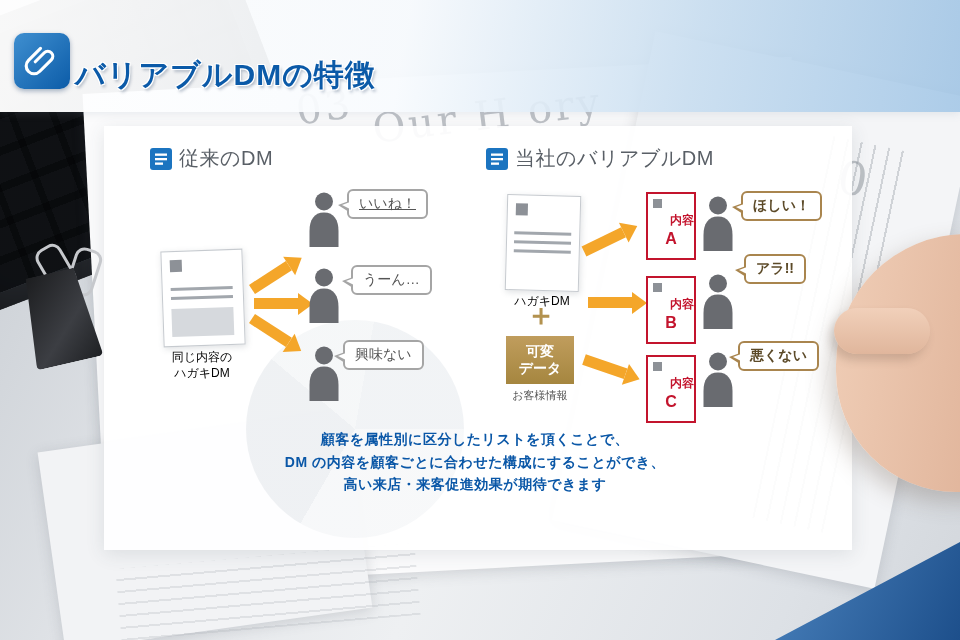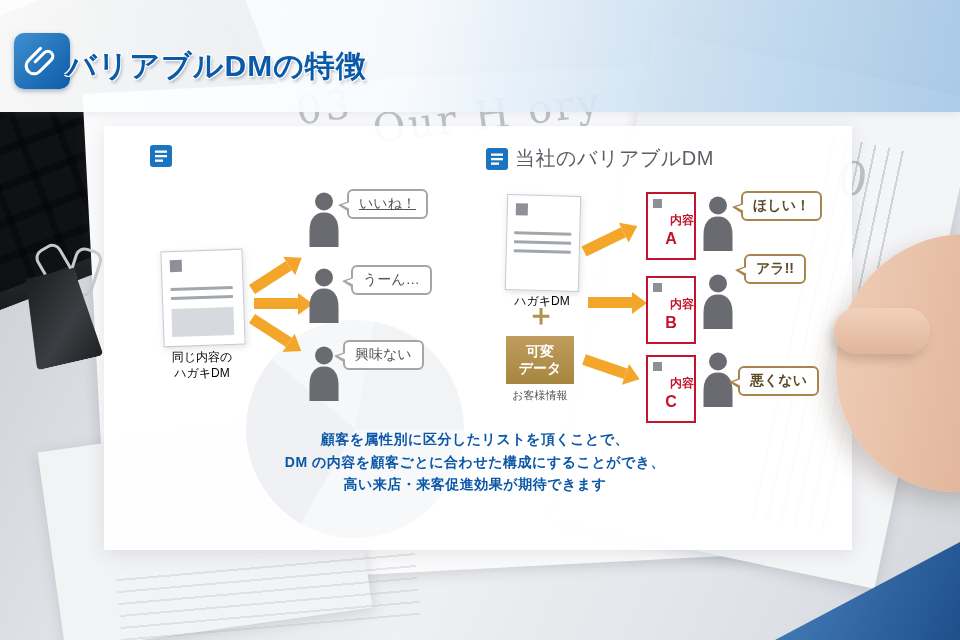--- a/index.html
+++ b/index.html
@@ -48,21 +48,21 @@
   .pie{position:absolute;left:246px;top:320px;width:218px;height:218px;border-radius:50%;z-index:1;
     background:conic-gradient(from 210deg,#e2e6ea 0 100deg,#eef1f3 100deg 160deg,#e6eaee 160deg 240deg,#f1f3f5 240deg 360deg);
     opacity:.55;}
   
   .band{position:absolute;left:0;top:0;width:960px;height:112px;z-index:2;
     background:linear-gradient(100deg,rgba(255,255,255,.97) 0%,rgba(248,251,254,.93) 42%,rgba(199,221,240,.88) 72%,rgba(160,197,230,.85) 100%);
     box-shadow:0 2px 8px rgba(120,140,160,.15);}
   .badge{position:absolute;left:14px;top:33px;width:56px;height:56px;border-radius:10px;z-index:3;
     background:linear-gradient(135deg,#3f8fd0,#0c5ca8);box-shadow:0 2px 5px rgba(0,40,90,.35);
     display:flex;align-items:center;justify-content:center;}
-  .title{position:absolute;left:66px;top:46px;margin:0;z-index:3;
+  .title{position:absolute;left:66px;top:46px;margin:9px;z-index:3;
     font-size:30px;font-weight:800;color:#0b5aa8;letter-spacing:1px;
     text-shadow:1px 1px 0 #fff,-1px -1px 0 #fff,1px -1px 0 #fff,-1px 1px 0 #fff,2px 3px 3px rgba(0,30,70,.25);}
   
   .sec-head{position:absolute;display:flex;align-items:center;gap:7px;z-index:2;}
   .sh-left{left:150px;top:145px;}
   .sh-right{left:486px;top:145px;}
   .sec-title{font-size:20px;color:#595f66;font-weight:500;letter-spacing:.5px;}
   .doc-icon{width:22px;height:22px;display:inline-block;}
   
   .dmcard{position:absolute;background:#fff;border:1px solid #c6cacf;z-index:2;
@@ -103,21 +103,21 @@
   
   .bubble{position:absolute;background:#fff;border:2px solid #a5a5a5;border-radius:6px;
     padding:4px 10px;font-size:14px;color:#555;white-space:nowrap;z-index:3;}
   .bubble::before{content:"";position:absolute;left:-11px;bottom:5px;
     border-top:4px solid transparent;border-bottom:7px solid transparent;border-right:11px solid #a5a5a5;}
   .bubble::after{content:"";position:absolute;left:-7px;bottom:8px;
     border-top:3px solid transparent;border-bottom:4px solid transparent;border-right:8px solid #fff;}
   .tan{border-color:#a9854e;color:#5c4a28;font-weight:bold;text-align:right;}
   .tan::before{border-right-color:#a9854e;}
   .bL1{left:347px;top:189px;text-decoration:underline;}.bL2{left:351px;top:265px;}.bL3{left:343px;top:340px;}
-  .bR1{left:741px;top:191px;}.bR2{left:744px;top:254px;}.bR3{left:738px;top:341px;margin-top:25px;}
+  .bR1{left:741px;top:191px;}.bR2{left:744px;top:254px;}.bR3{left:738px;top:341px;}
   
   .cbox{position:absolute;width:46px;height:64px;background:#fff;border:2px solid #c3142d;z-index:2;}
   .cA{left:646px;top:192px;}.cB{left:646px;top:276px;}.cC{left:646px;top:355px;}
   .cbox .sqs{position:absolute;left:5px;top:5px;width:9px;height:9px;background:#8d9197;}
   .cb-label{position:absolute;left:0;top:18px;width:100%;text-align:right;
     font-size:12px;font-weight:bold;color:#c3142d;}
   .cb-letter{position:absolute;left:0;top:36px;width:100%;text-align:center;
     font-size:16px;font-weight:bold;color:#c3142d;}
   
   .footer{position:absolute;left:120px;top:428px;width:710px;z-index:2;text-align:center;
@@ -152,20 +152,21 @@
 </div>
 <h1 class="title">バリアブルDMの特徴</h1>
 
 <div class="sec-head sh-left">
   <svg class="doc-icon" viewBox="0 0 22 22">
     <rect width="22" height="22" rx="3" fill="#1b74c0"></rect>
     <rect x="5" y="5.5" width="12" height="2.3" fill="#fff"></rect>
     <rect x="5" y="10" width="12" height="2.3" fill="#fff"></rect>
     <rect x="5" y="14.5" width="8" height="2.3" fill="#fff"></rect>
   </svg>
+  <span class="sec-title">従来のDM</span>
 </div>
 
 <div class="dmcard cardL">
   <span class="sq"></span>
   <span class="ln a"></span>
   <span class="ln b"></span>
   <span class="blk"></span>
 </div>
 <div class="cap capL">
   <div>同じ内容の</div>

